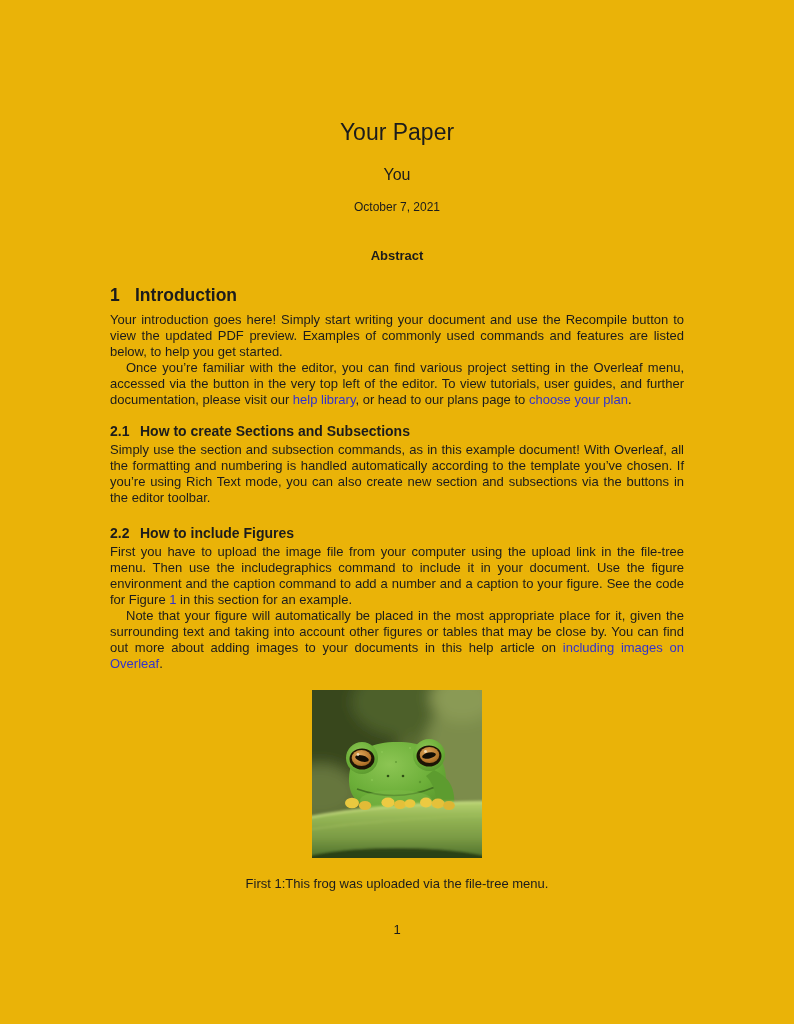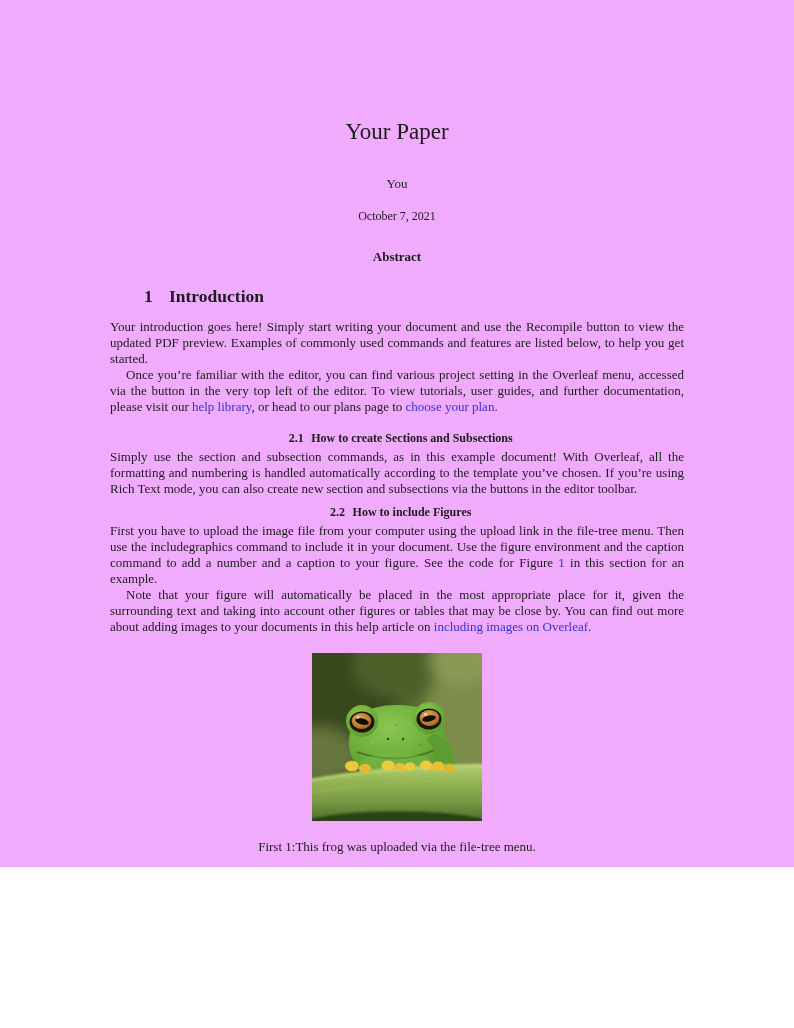--- a/index.html
+++ b/index.html
@@ -1,47 +1,47 @@
 <!DOCTYPE html>
 <html><head>
 <meta charset="utf-8">
 <style>
   * { margin: 0; padding: 0; box-sizing: border-box; }
   html, body { background: #ffffff; }
   .page {
     position: relative;
     width: 794px;
-    height: 867px;
+    height: 1024px;
     margin: 0 auto;
-    background: #f0abfc;
-    font-family: Liberation Serif, serif;
+    background: #eab308;
+    font-family: Liberation Sans, sans-serif;
     font-size: 13px;
     line-height: 16px;
     color: #1c1c1c;
     overflow: hidden;
   }
   .content { width: 574px; margin: 0 auto; }
 
   .title-block { padding-top: 118px; text-align: center; }
   .doc-title  { font-size: 23px; line-height: 28px; font-weight: normal; }
-  .doc-author { margin-top: 29px; font-size: 13px; line-height: 17px; }
+  .doc-author { margin-top: 20px; font-size: 16px; line-height: 17px; }
   .doc-date   { margin-top: 16px; font-size: 12px; line-height: 17px; }
 
-  .abstract { margin-top: 24px; }
+  .abstract { margin-top: 32px; }
   .abstract-heading { text-align: center; font-weight: bold; font-size: 13px; line-height: 16px; }
   .abstract-body { margin: 5px 38px 0 38px; text-indent: 16px; }
 
-  h1.sec { margin-top: 20px; font-size: 17.5px; line-height: 22px; font-weight: bold; margin-left: 34px; }
+  h1.sec { margin-top: 20px; font-size: 17.5px; line-height: 22px; font-weight: bold; }
   h1.sec .sec-num { display: inline-block; min-width: 25px; }
-  h2.subsec { font-size: 12px; line-height: 18px; font-weight: bold; text-align: center; }
+  h2.subsec { font-size: 14px; line-height: 18px; font-weight: bold; }
   h2.subsec .sec-num { display: inline-block; min-width: 30px; }
-  .mt13 { margin-top: 12px; }
+  .mt13 { margin-top: 6px; }
   .mt19 { margin-top: 19px; }
   .mt14 { margin-top: 14px; }
-  .mt18 { margin-top: 6px; }
+  .mt18 { margin-top: 18px; }
   .mt6  { margin-top: 2px; }
 
   p.body-par { text-align: justify; }
   p.indent { text-indent: 16px; }
   a.doclink { text-decoration: none; cursor: pointer; }
 
   .figure-wrap { margin-top: 18px; text-align: center; }
   .figure-wrap svg { display: inline-block; vertical-align: top; }
   .figure-caption { margin-top: 18px; text-align: center; }
   .figure-caption .cap-text { }

